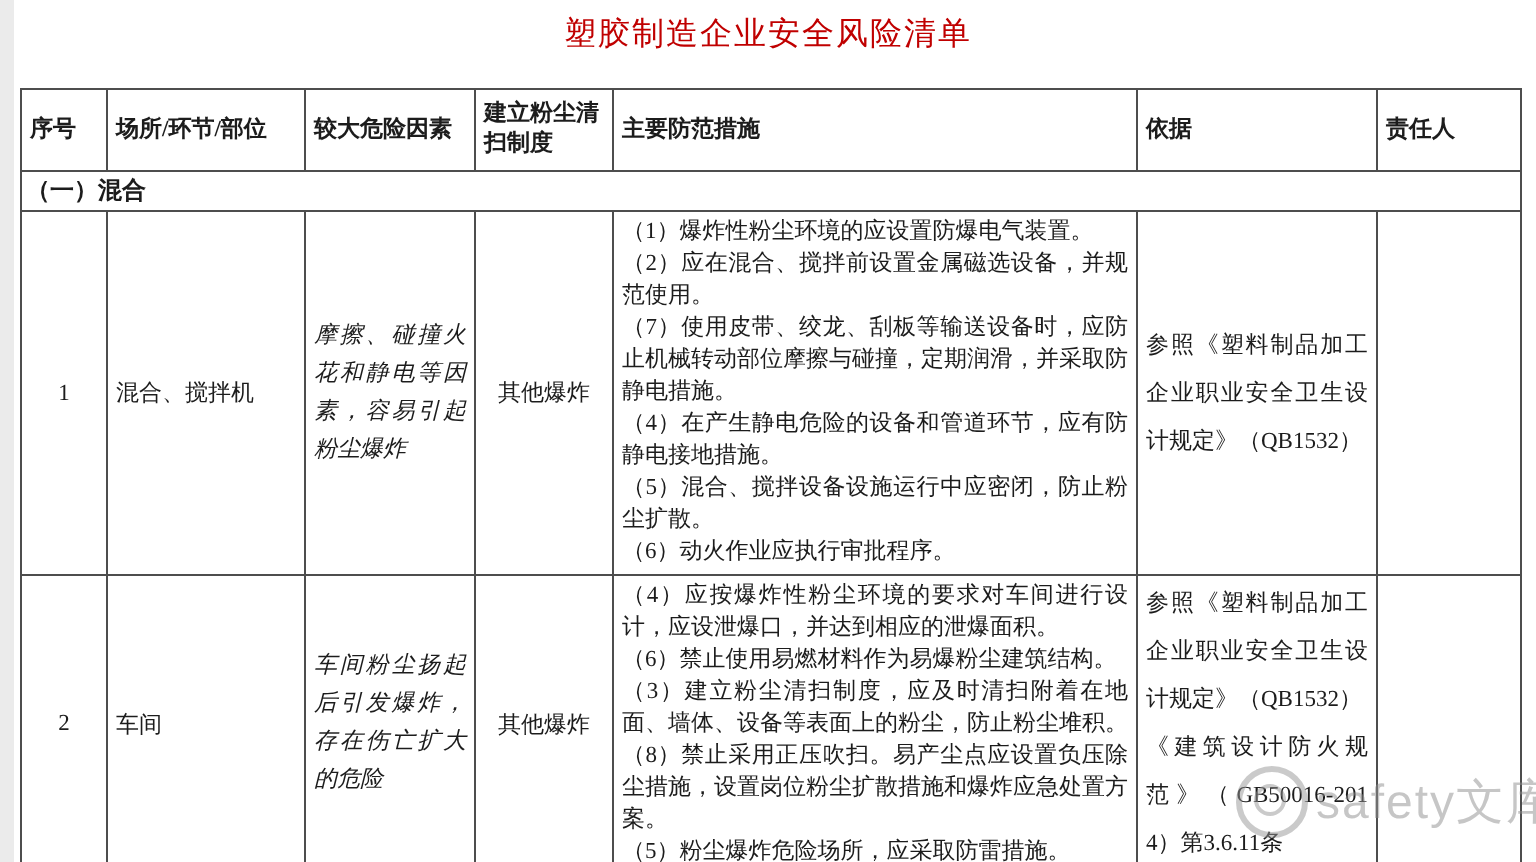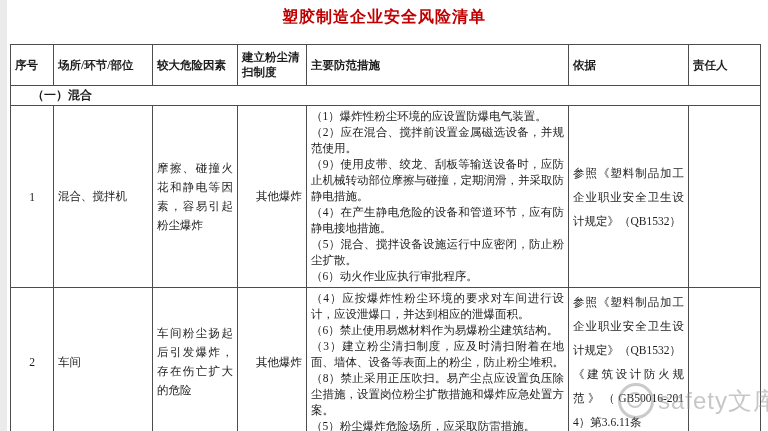--- a/index.html
+++ b/index.html
@@ -12,21 +12,21 @@
     overflow: hidden;
   }
   .left-edge {
     position: absolute; left: 0; top: 0;
     width: 7px; height: 431px;
     background: #ebebeb;
   }
   .title {
     margin: 0; padding-top: 7px;
     text-align: center;
-    font-size: 16px; font-weight: bold;
+    font-size: 16px; font-weight: normal;
     color: #c00000;
     letter-spacing: 1px;
   }
   table.risk {
     position: absolute; left: 10px; top: 44px;
     width: 750px;
     border-collapse: collapse;
     table-layout: fixed;
   }
   table.risk th, table.risk td {
@@ -40,31 +40,31 @@
     text-align: left;
     vertical-align: middle;
     padding: 2px 5px;
     height: 36px;
     line-height: 15px;
   }
   tr.section-row td {
     height: 13px;
     font-weight: bold;
     font-size: 12px;
-    padding: 1px 21px;
+    padding: 1px 2px;
   }
   tr.row1 { height: 182px; }
   tr.row2 { height: 141px; }
   td.c-no   { text-align: center; vertical-align: middle; }
   td.c-place{ text-align: left; vertical-align: middle; }
   td.c-hazard {
     text-align: justify; vertical-align: middle;
-    padding: 4px 7px; line-height: 19px;
+    padding: 4px 7px; line-height: 19px; font-style: italic;
   }
-  td.c-type { text-align: right; vertical-align: middle; }
+  td.c-type { text-align: center; vertical-align: middle; }
   td.c-measures {
     vertical-align: top;
     padding: 3px 4px 3px 5px;
   }
   .measure { text-align: justify; line-height: 16px; }
   td.c-basis {
     vertical-align: middle;
     padding: 4px 6px; line-height: 24px;
   }
   .basis-ref { text-align: justify; }
@@ -132,21 +132,21 @@
       </tr>
 
       <tr class="row1">
         <td class="c-no">1</td>
         <td class="c-place">混合、搅拌机</td>
         <td class="c-hazard">摩擦、碰撞火花和静电等因素，容易引起粉尘爆炸</td>
         <td class="c-type">其他爆炸</td>
         <td class="c-measures">
           <div class="measure">（1）爆炸性粉尘环境的应设置防爆电气装置。</div>
           <div class="measure">（2）应在混合、搅拌前设置金属磁选设备，并规范使用。</div>
-          <div class="measure">（9）使用皮带、绞龙、刮板等输送设备时，应防止机械转动部位摩擦与碰撞，定期润滑，并采取防静电措施。</div>
+          <div class="measure">（7）使用皮带、绞龙、刮板等输送设备时，应防止机械转动部位摩擦与碰撞，定期润滑，并采取防静电措施。</div>
           <div class="measure">（4）在产生静电危险的设备和管道环节，应有防静电接地措施。</div>
           <div class="measure">（5）混合、搅拌设备设施运行中应密闭，防止粉尘扩散。</div>
           <div class="measure">（6）动火作业应执行审批程序。</div>
         </td>
         <td class="c-basis">
           <div class="basis-ref">参照《塑料制品加工企业职业安全卫生设计规定》（QB1532）</div>
         </td>
         <td class="c-resp"></td>
       </tr>
 

